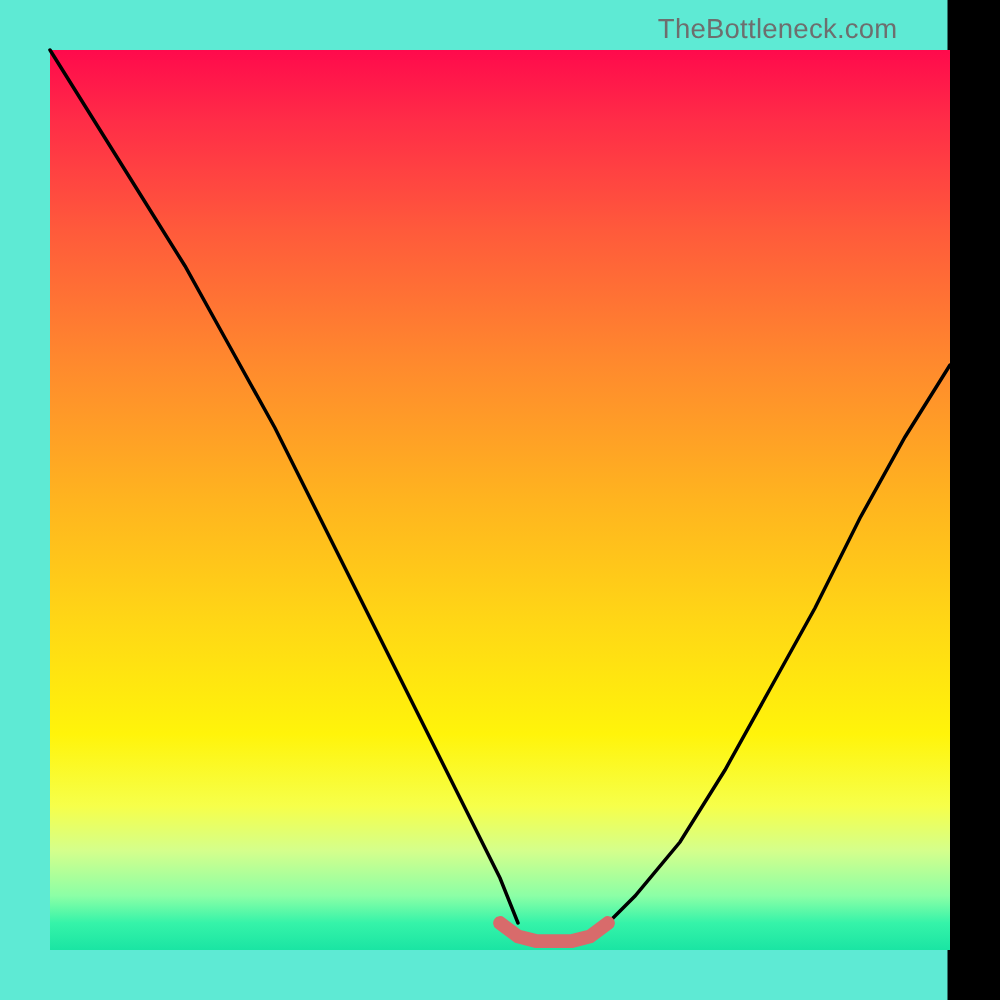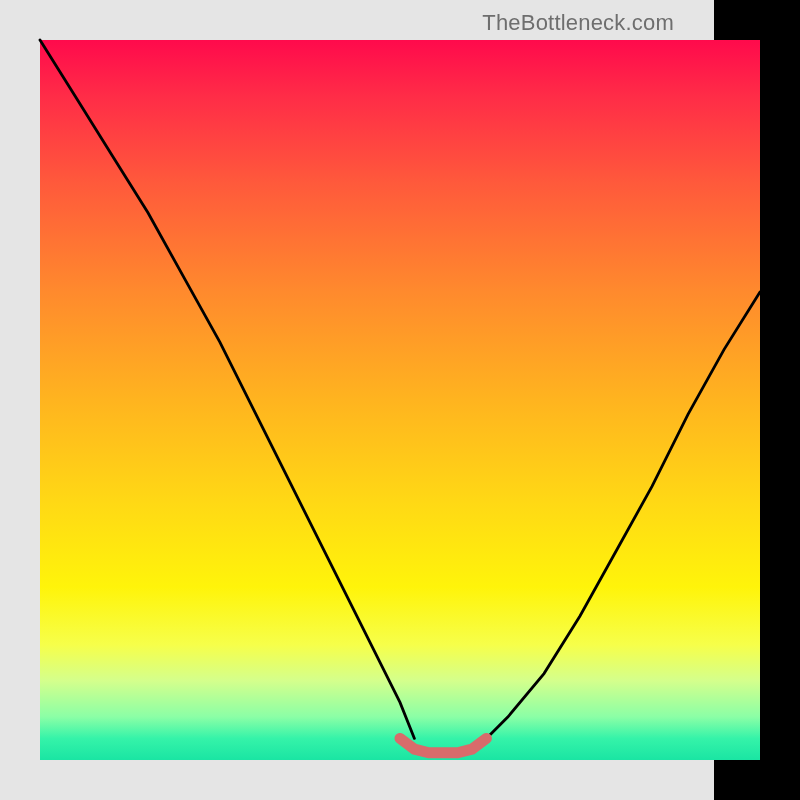--- a/index.html
+++ b/index.html
@@ -8,21 +8,22 @@
     width: 800px;
     height: 800px;
     overflow: hidden;
     background: #000;
     font-family: Arial, sans-serif;
   }
   .frame {
     position: absolute;
     left: 0; top: 0;
     width: 714px; height: 800px;
-    background: #e5e5e5;
+    background: #5eead4;
+    padding-left: 44px;
   }
   .plot-area {
     position: absolute;
     left: 40px;
     top: 40px;
     width: 720px;
     height: 720px;
     background: linear-gradient(to bottom,
        #ff0a4c 0%,
        #ff2d47 8%,

